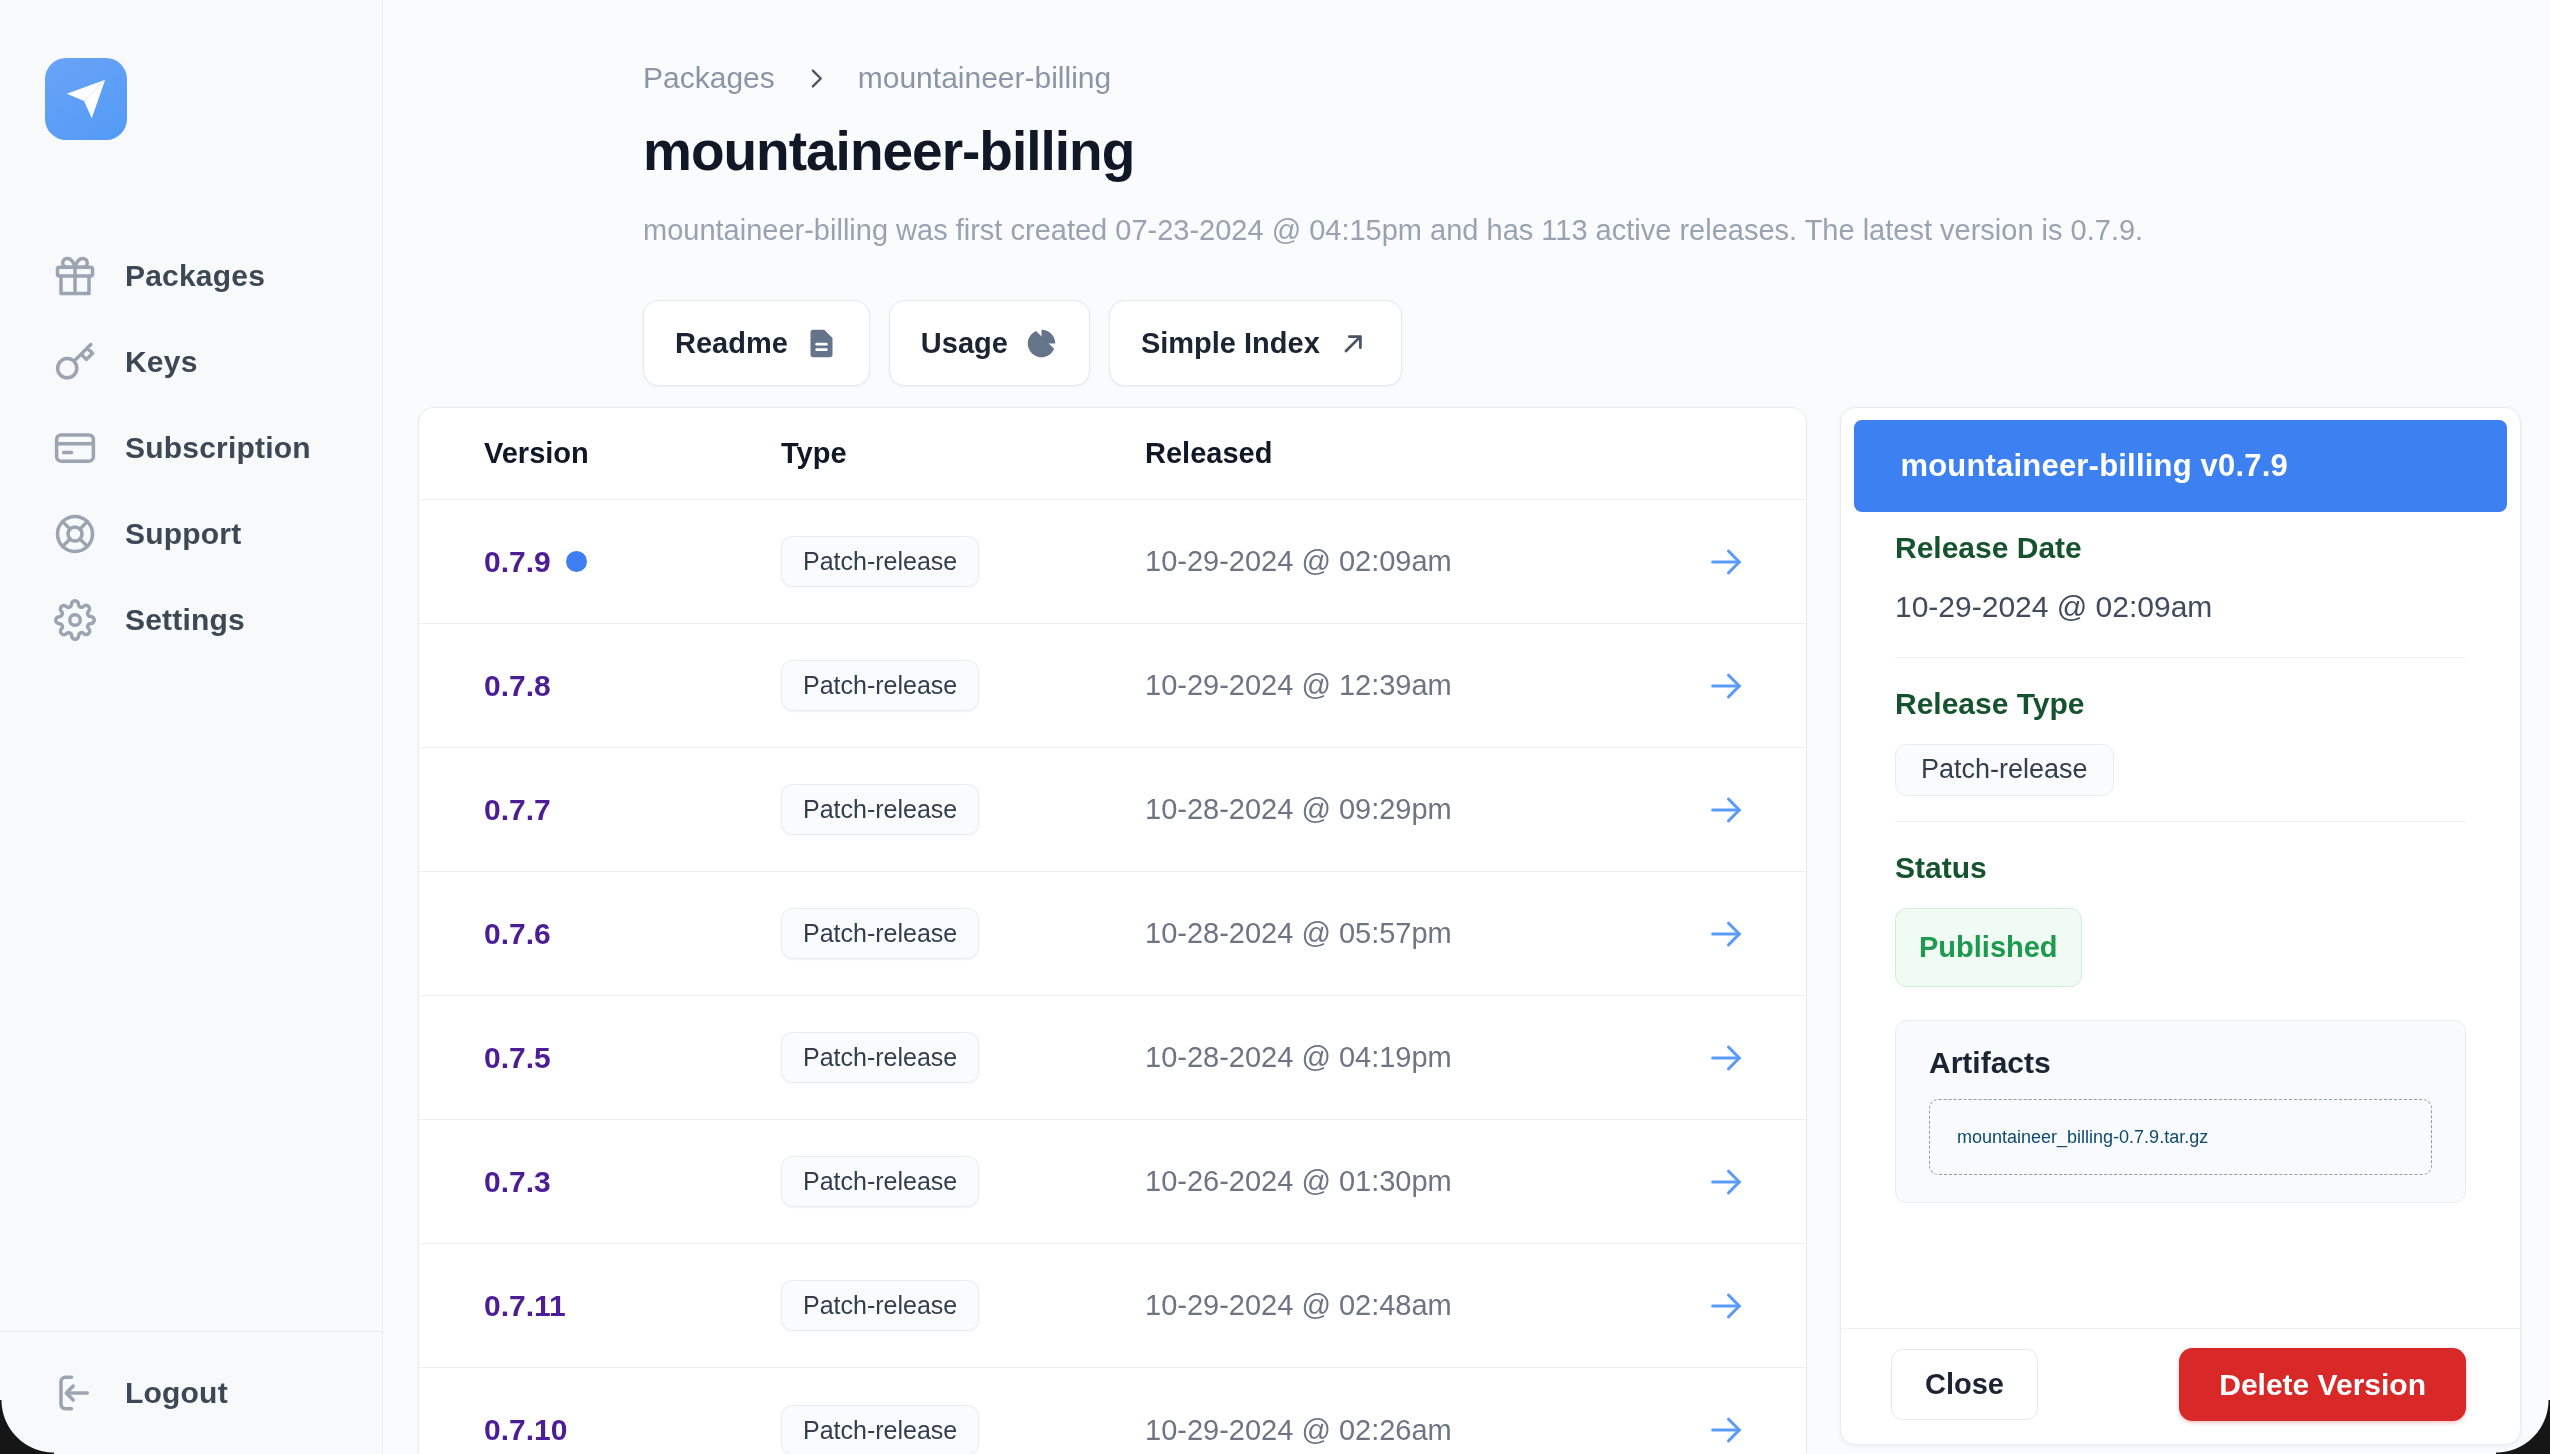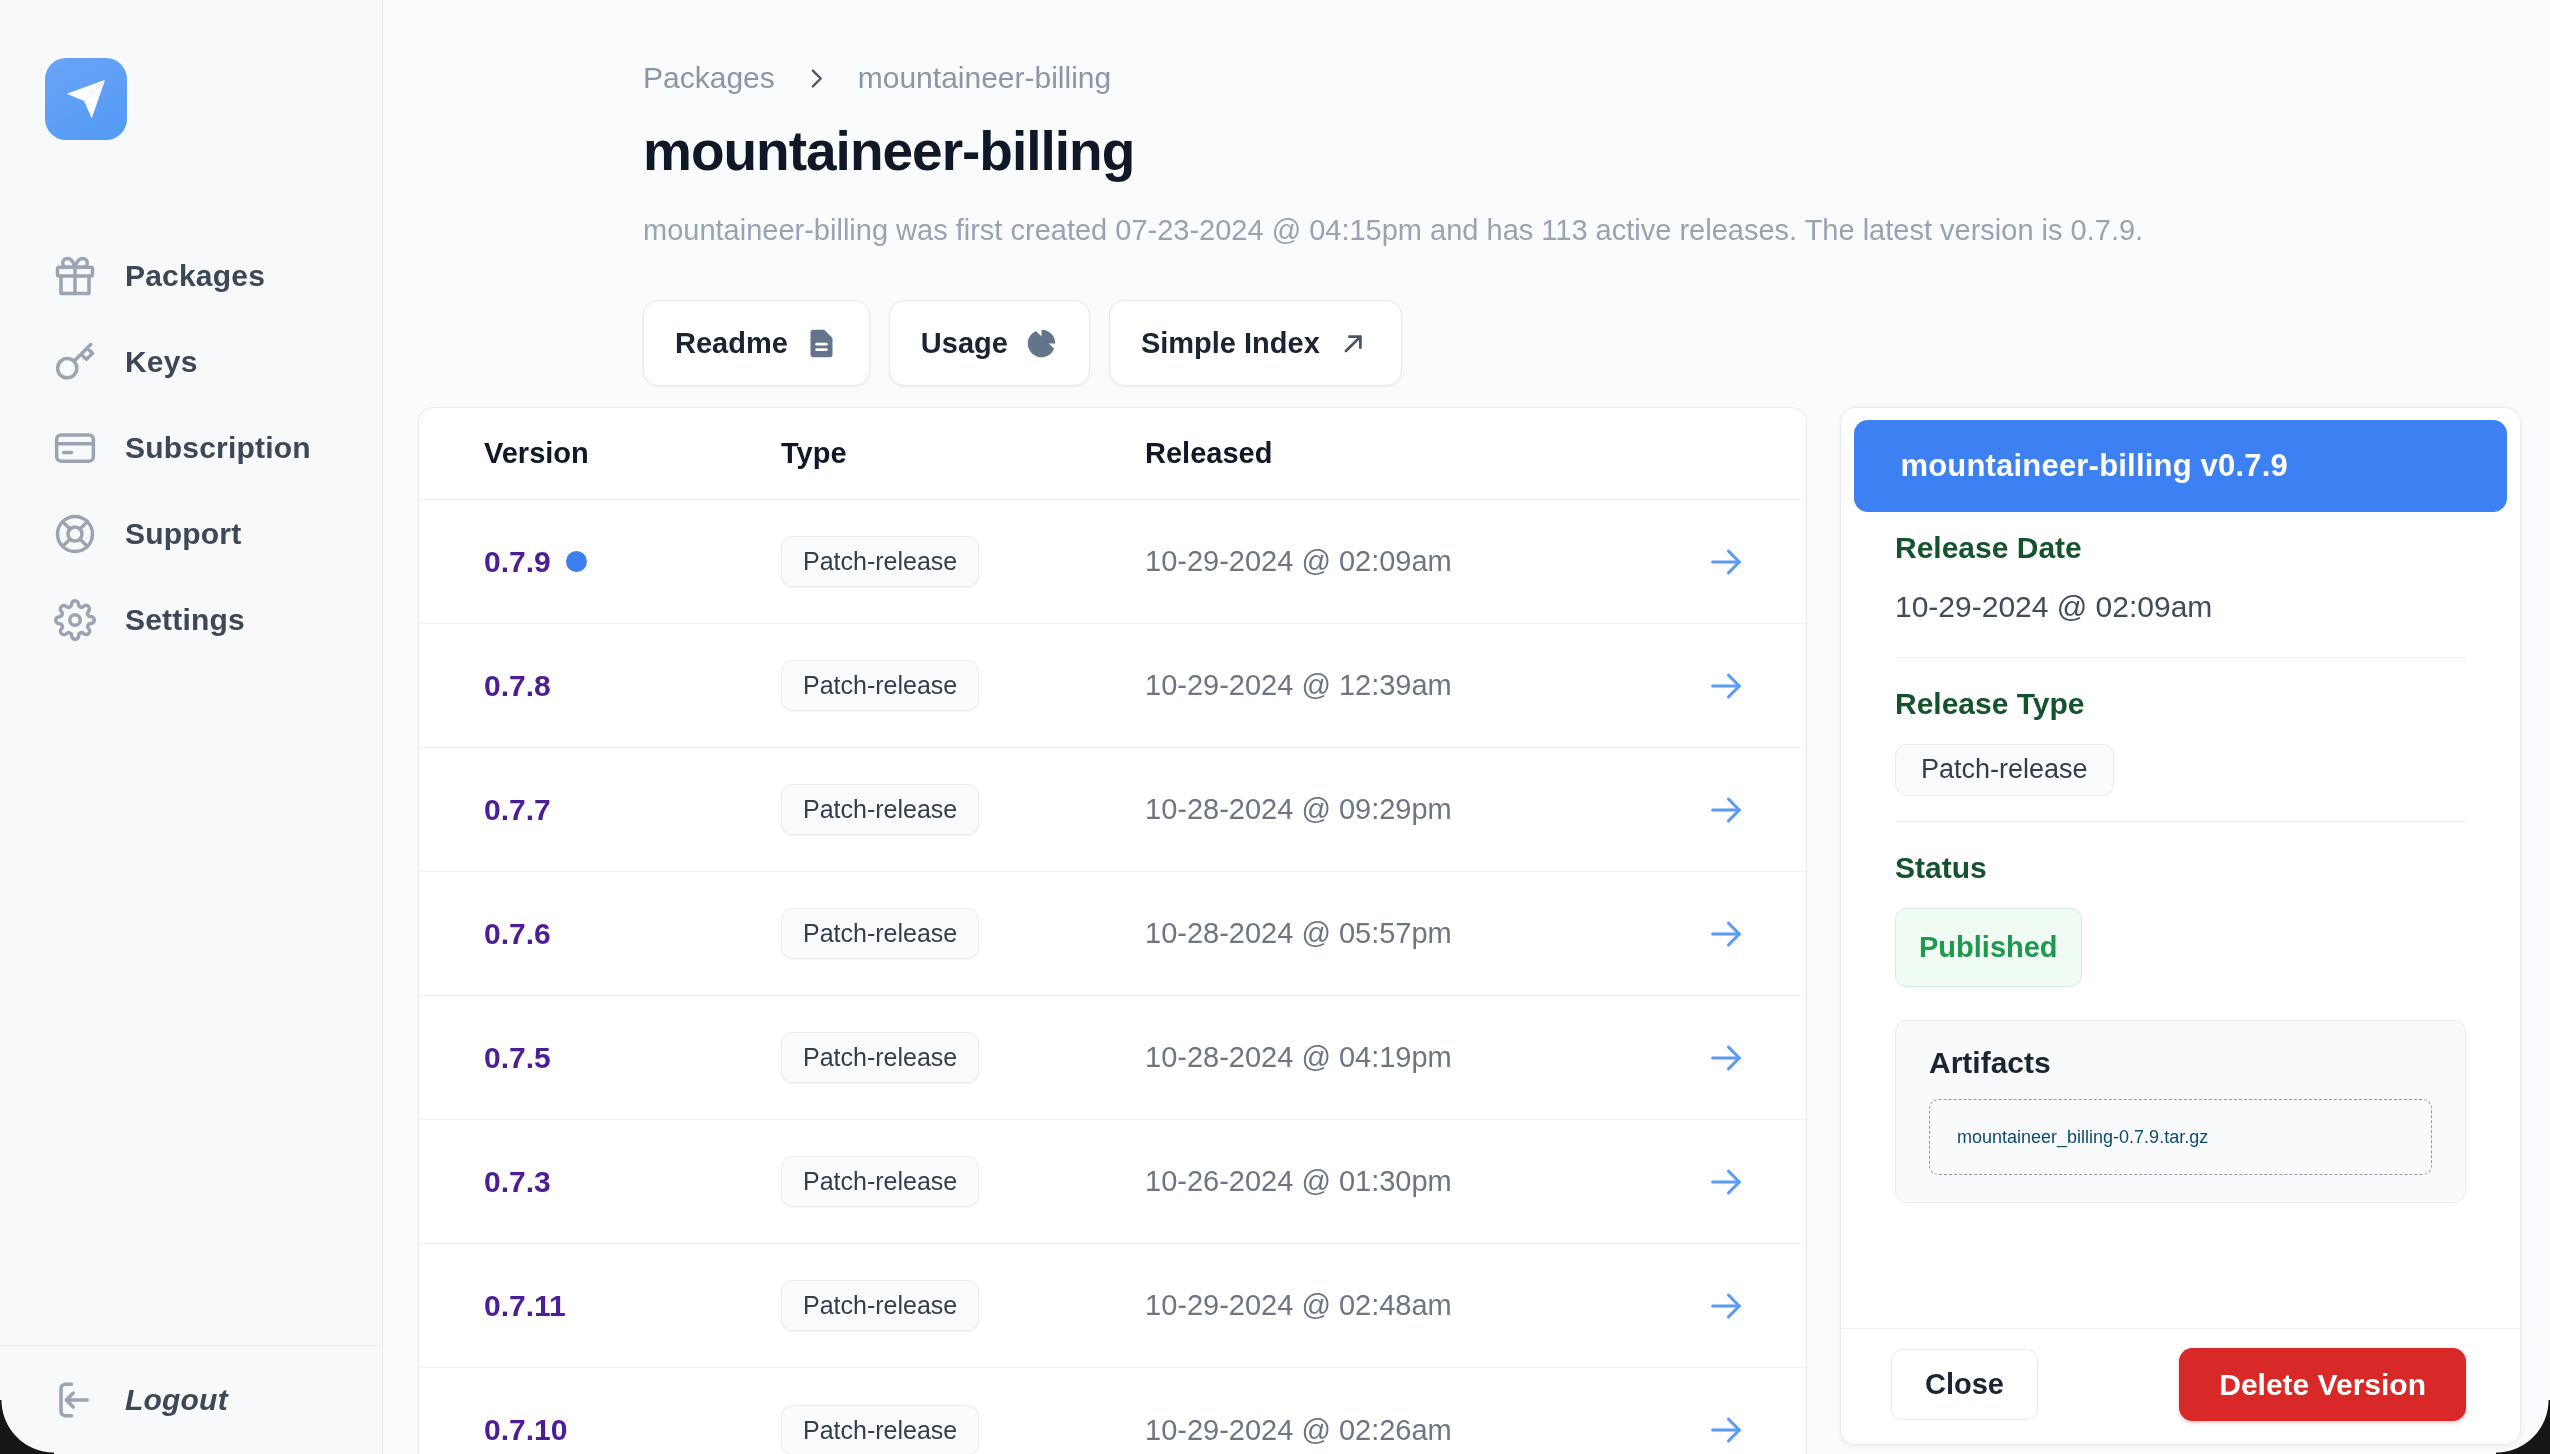--- a/index.html
+++ b/index.html
@@ -26,22 +26,22 @@
   .nav { margin-top:93px; display:flex; flex-direction:column; }
   .nav-item {
     display:flex; align-items:center; gap:29px;
     height:86px; padding-left:54px; cursor:pointer;
   }
   .nav-icon { width:42px; height:42px; color:#9aa4b2; flex:none; display:flex; }
   .nav-icon svg { width:42px; height:42px; stroke:currentColor; fill:none;
     stroke-width:2; stroke-linecap:round; stroke-linejoin:round; }
   .nav-label { font-size:30px; font-weight:bold; color:#3d4857; letter-spacing:0.2px; }
   .sidebar-footer {
-    margin-top:auto; border-top:1.9px solid #e9ebef; height:109px;
-    display:flex; align-items:center;font-style:italic;
+    margin-top:auto; border-top:1.9px solid #e9ebef; height:123px;
+    display:flex; align-items:center;
   }
   .sidebar-footer .nav-item { height:100%; }
 
   
   .main { flex:1; padding:59px 29px 0 35px; min-width:0; }
   .header-block { margin-left:225px; }
   .breadcrumb { display:flex; align-items:center; gap:27px; height:38px; }
   .crumb { font-size:30px; color:#8b95a5; }
   .crumb-sep { width:29px; height:29px; display:flex; }
   .crumb-sep svg { width:29px; height:29px; stroke:#4b5563; fill:none;
@@ -93,21 +93,21 @@
     stroke-width:1.8; stroke-linecap:round; stroke-linejoin:round; }
 
   
   .detail-card {
     width:681px; flex:none; background:#fff;
     border:1.9px solid #e9ebef; border-radius:15.3px;
     height:1038px; display:flex; flex-direction:column;
     box-shadow:0 1.9px 5.7px rgba(16,24,40,.05);
   }
   .d-header {
-    margin:11.5px 13.4px 0 13.4px; height:92px; border-radius:14px;
+    margin:11.5px 13.4px 0 13.4px; height:92px; border-radius:8px;
     background:#3c80f2; color:#fff; display:flex; align-items:center;
     padding-left:46px; font-size:31px; font-weight:bold; letter-spacing:0.2px;
   }
   .d-body { padding:19px 54px 0 54px; flex:1; }
   .d-label { font-size:30px; font-weight:bold; color:#14532d; }
   .d-label.spaced { margin-top:29px; }
   .d-value { margin-top:25px; font-size:30px; color:#404b5c; }
   .d-divider { border:none; border-top:1.9px solid #eef0f3; margin:33px 0 0 0; }
   .d-divider.tight { margin-top:25px; }
   .type-badge { margin-top:23px; display:inline-block; font-size:27px;

